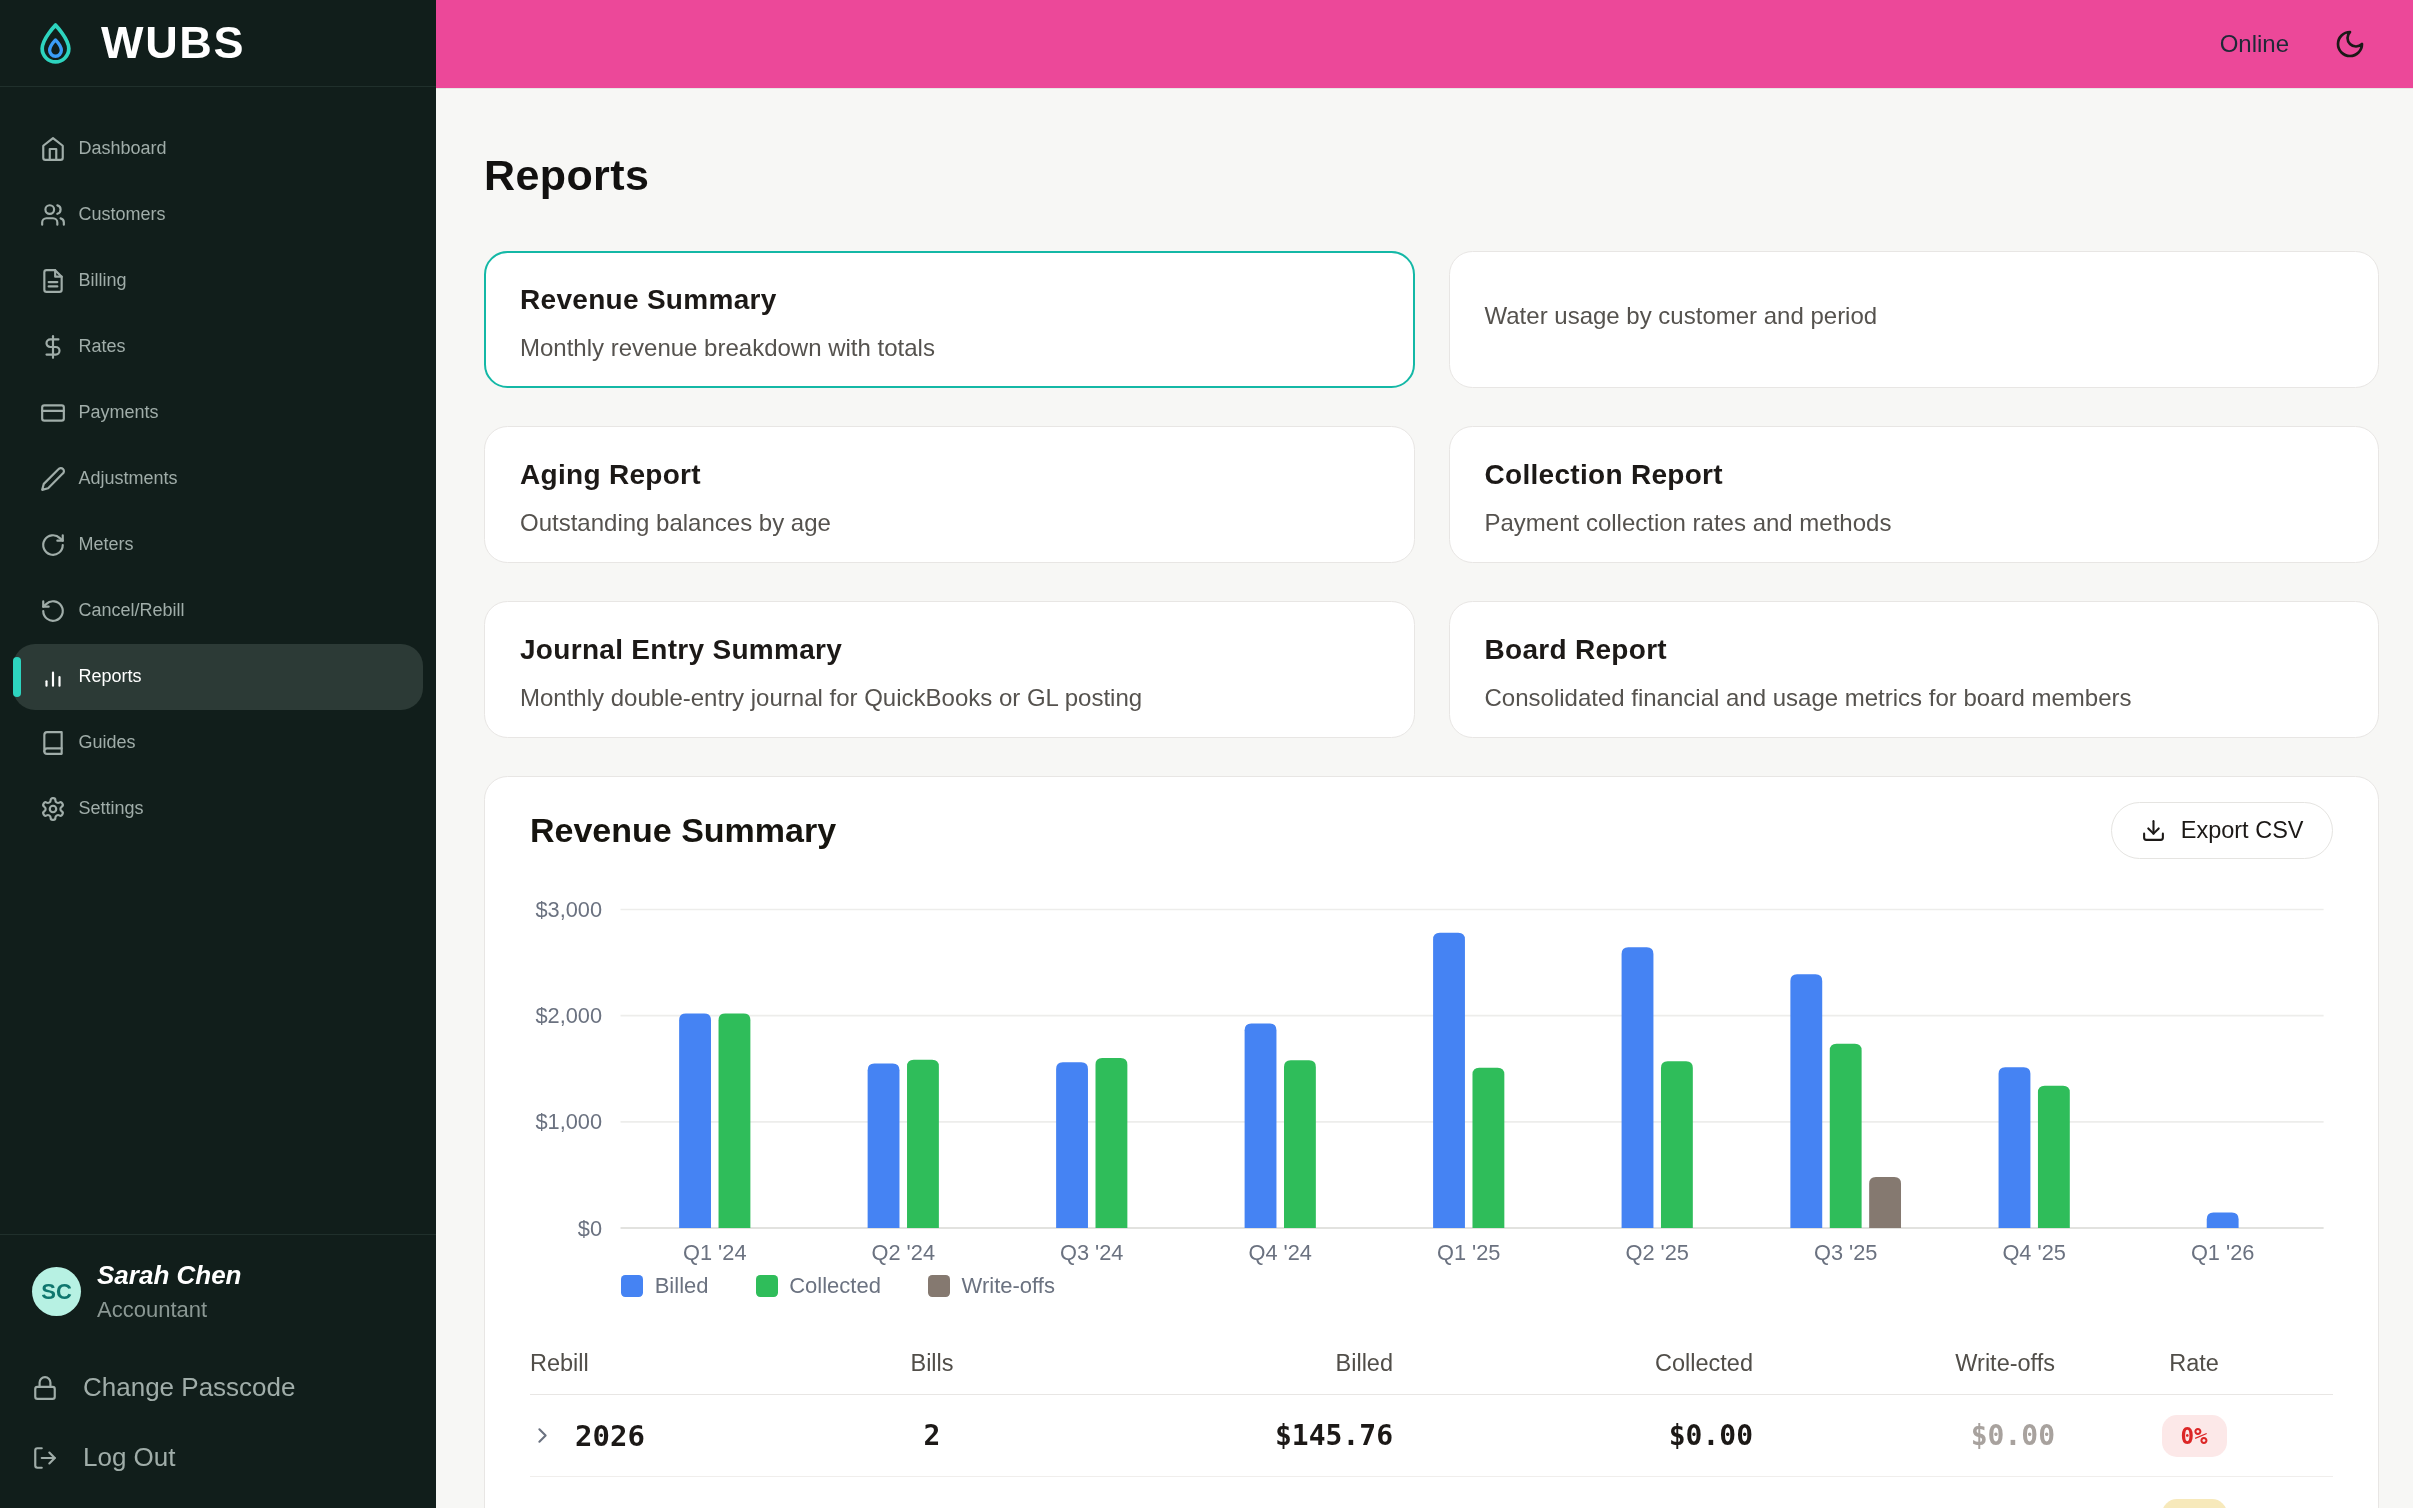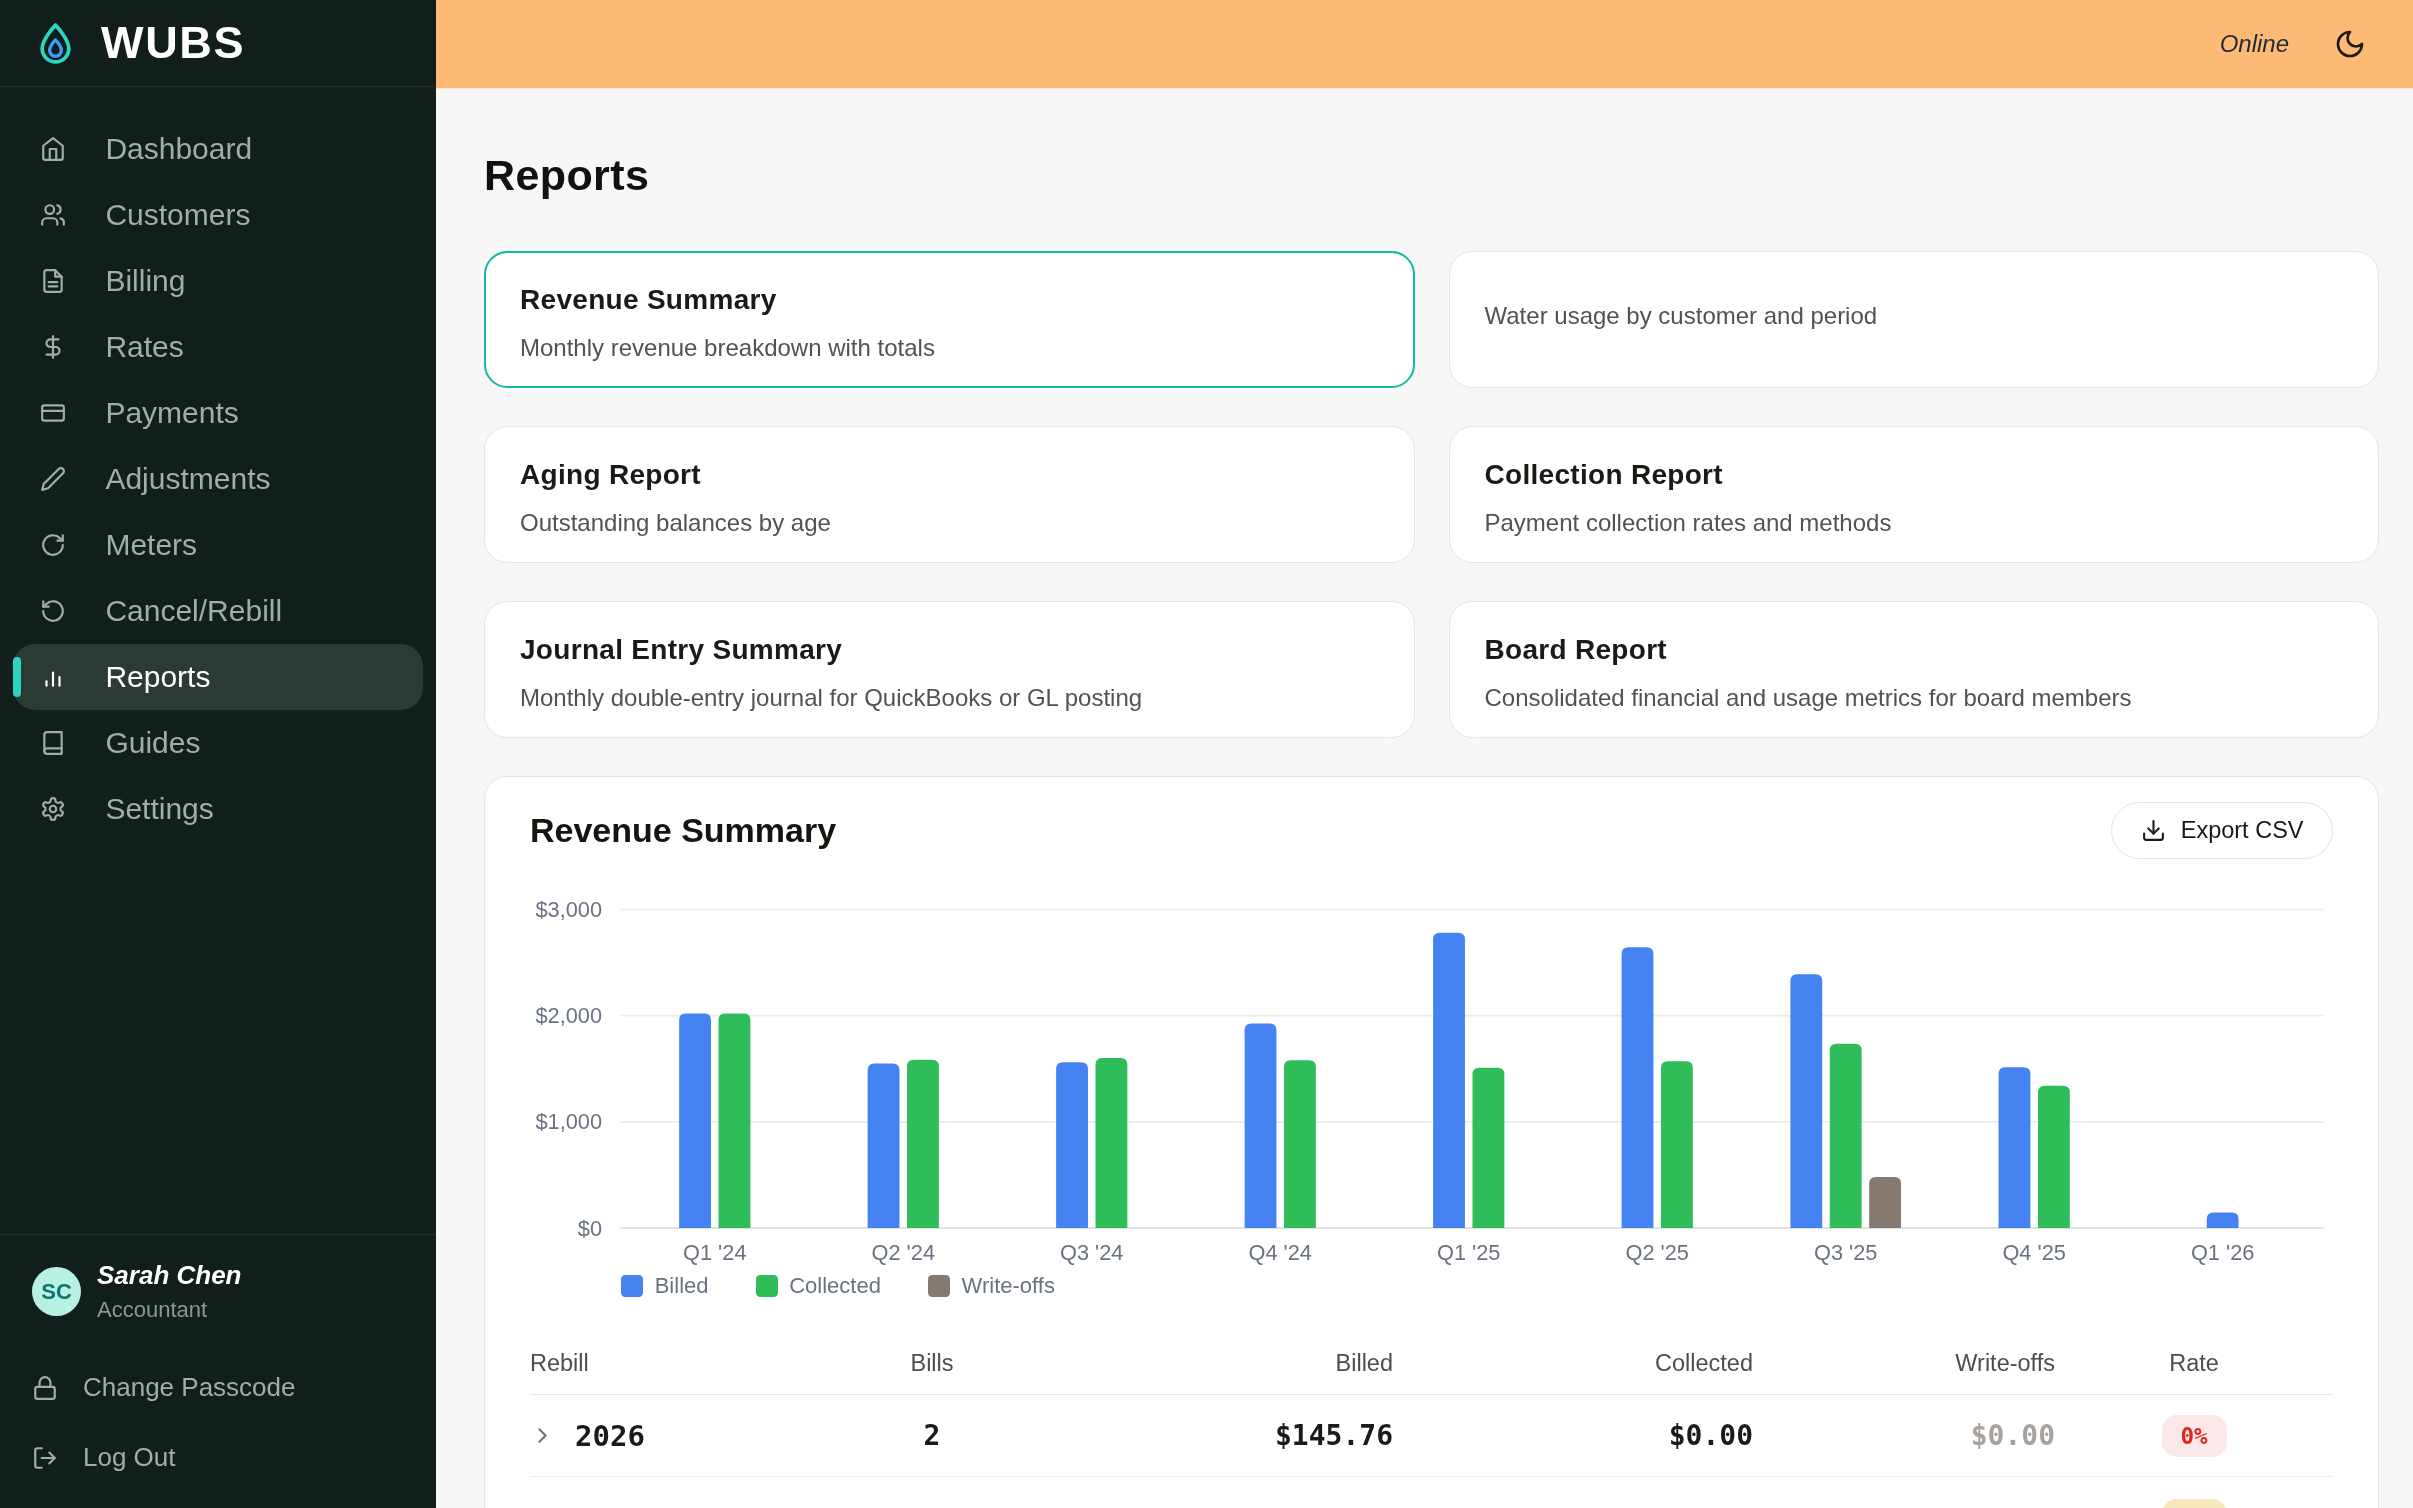--- a/index.html
+++ b/index.html
@@ -20,23 +20,23 @@
   }
   .logo-row {
     display: flex; align-items: center; gap: 22px;
     padding: 17px 0 17px 32px;
     border-bottom: 1.7px solid #20302c;
   }
   .brand-name { font-size: 45px; font-weight: 700; color: #fff; letter-spacing: 1.7px; }
   .nav { padding-top: 28.5px; display: flex; flex-direction: column; }
   .nav-item {
     position: relative;
-    display: flex; align-items: center; gap: 39px;
+    display: flex; align-items: center; gap: 12px;
     height: 66px; margin: 0 13.4px; padding-left: 27px;
-    font-size: 30px; color: #a0ada9; text-decoration: none;
+    font-size: 18px; color: #a0ada9; text-decoration: none;
     border-radius: 22px; cursor: pointer;
   }
   .nav-item svg { width: 26px; height: 26px; flex: 0 0 26px; }
   .nav-item.active { background: #2c3a36; color: #ffffff; }
   .notch {
     display: none;
     position: absolute; left: 0; top: 50%; transform: translateY(-50%);
     width: 7.5px; height: 40px; border-radius: 5px; background: #2dd4bf;
   }
   .nav-item.active .notch { display: block; }
@@ -55,24 +55,24 @@
   }
   .user-name { font-size: 26px; font-weight: 600; color: #fff; font-style: italic; }
   .user-role { font-size: 22px; color: #8a9793; margin-top: 5.9px; }
   .sidebar-actions { margin-top: 49px; display: flex; flex-direction: column; gap: 39px; }
   .action-row { display: flex; align-items: center; gap: 25px; font-size: 26px; color: #a0ada9; cursor: pointer; }
   .action-row svg { width: 26px; height: 26px; }
 
   
   .content { flex: 1; display: flex; flex-direction: column; height: 100%; }
   .topbar {
-    height: 89px; flex: 0 0 89px; background: #fdba74;
+    height: 89px; flex: 0 0 89px; background: #ec4899;
     border-bottom: 1.7px solid #e7e7e5;
     display: flex; align-items: center; justify-content: flex-end;
-    gap: 45px; padding-right: 47px; font-style: italic;
+    gap: 45px; padding-right: 47px;
   }
   .status { display: flex; align-items: center; gap: 15px; font-size: 24px; color: #1f2937; }
   .dot { width: 14.2px; height: 14.2px; border-radius: 50%; }
   .moon-btn { background: none; border: none; padding: 0; cursor: pointer; display: flex; }
   .moon-btn svg { width: 32px; height: 32px; }
 
   .main { flex: 1; padding: 65px 34px 0 48px; overflow: hidden; }
   .page-title { margin: 0; font-size: 43px; line-height: 1; font-weight: 800; color: #121110; letter-spacing: 0.4px; }
 
   .cards-grid {

